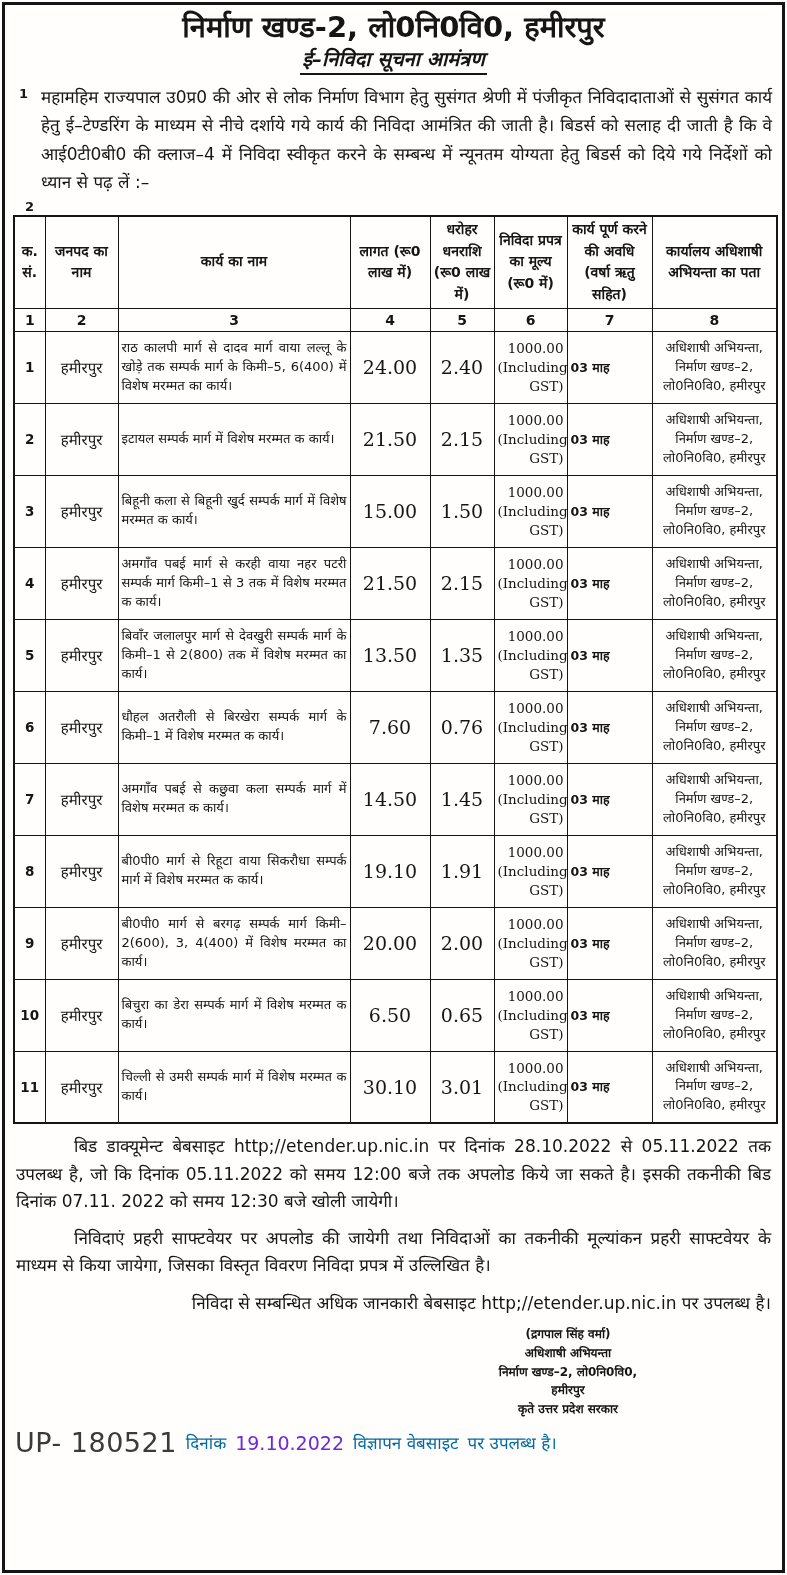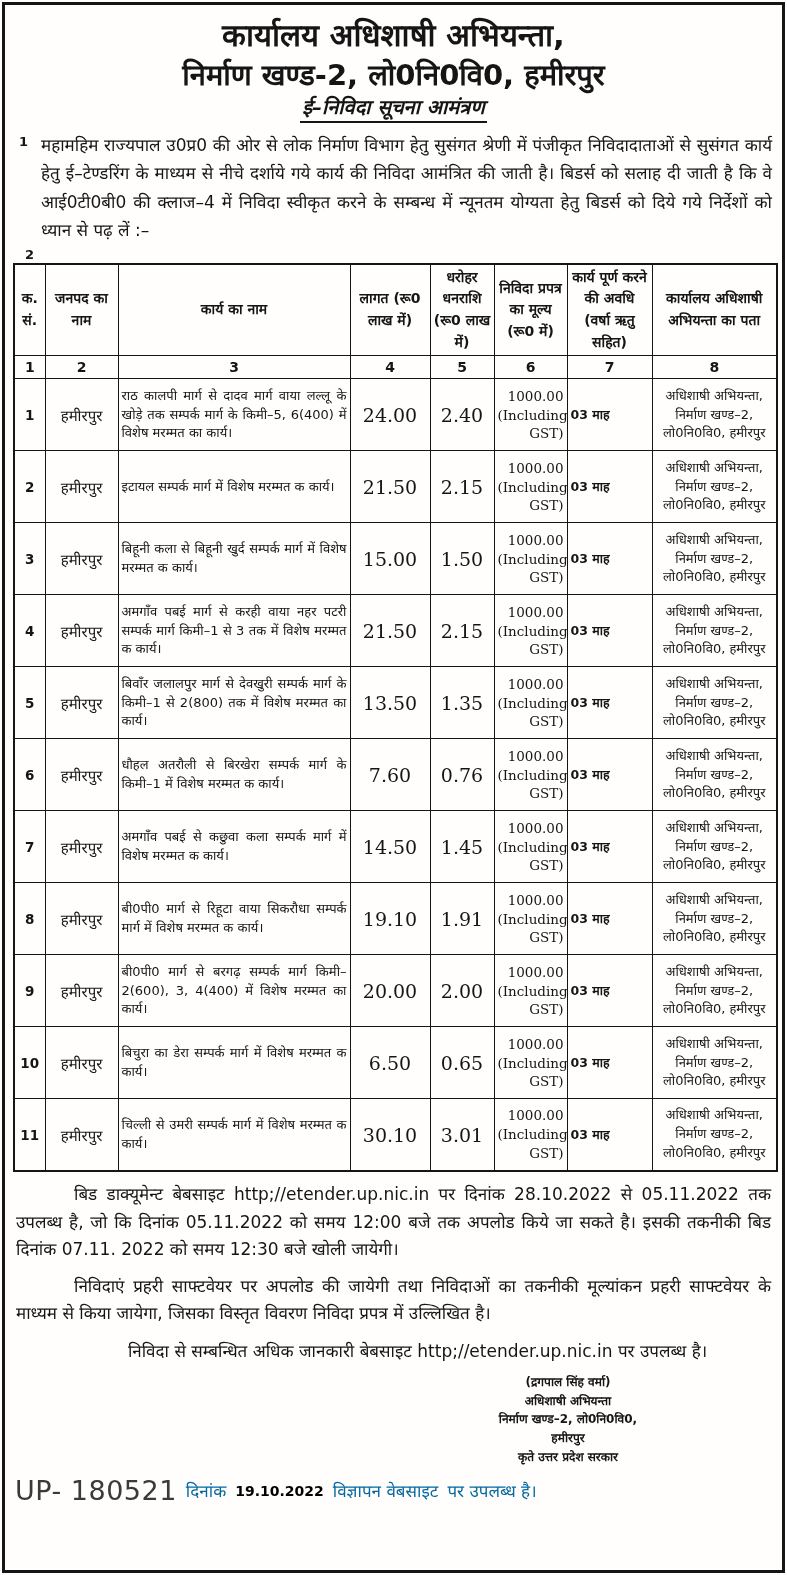--- a/index.html
+++ b/index.html
@@ -83,42 +83,41 @@
     text-align: right; font-family: "DejaVu Serif", serif; font-size: 13.5px;
     line-height: 1.4; padding: 2px 2px;
   }
   td.c-dur  { font-size: 12.5px; font-weight: 600; }
   td.c-addr { text-align: center; font-size: 13px; line-height: 1.45; }
   
   .footer-para {
     font-size: 17px; line-height: 1.62; text-align: justify;
     margin-top: 9px; padding: 0 3px; text-indent: 58px;
   }
-  .footer-para.short { text-align: center; text-indent: 48px; margin-top: 10px; }
+  .footer-para.short { text-align: right; text-indent: 48px; margin-top: 10px; }
   .signature-block {
     width: 340px; margin: 8px 36px 0 auto;
     text-align: center; font-size: 12px; font-weight: 600; line-height: 1.55;
   }
   .bottom-line {
     display: flex; align-items: center; gap: 9px;
     margin-top: 9px; padding-left: 2px; white-space: nowrap;
     color: #2e2e2e;
   }
   .bottom-code { font-size: 27px; color: #3a3a3a; letter-spacing: 0.5px; }
   .bottom-hindi { font-size: 17px; color: #0369a1; }
-  .bottom-date { font-size: 14px; font-weight: 700; color: #000000; }
+  .bottom-date { font-size: 19px; font-weight: 400; color: #6d28d9; }
   .bottom-site { font-size: 26px; color: #3a3a3a; }
 </style>
 </head>
 <body>
 
 <div class="page">
 
   <div class="doc-header">
-    <div class="header-line1">कार्यालय अधिशाषी अभियन्ता,</div>
     <div class="header-line2">निर्माण खण्ड-2, लो0नि0वि0, हमीरपुर</div>
   </div>
 
 
   <div class="subtitle-wrap">
     <span class="subtitle">ई–निविदा सूचना आमंत्रण</span>
   </div>
 
   <div class="para1">
     <div class="para1-num">1</div>

